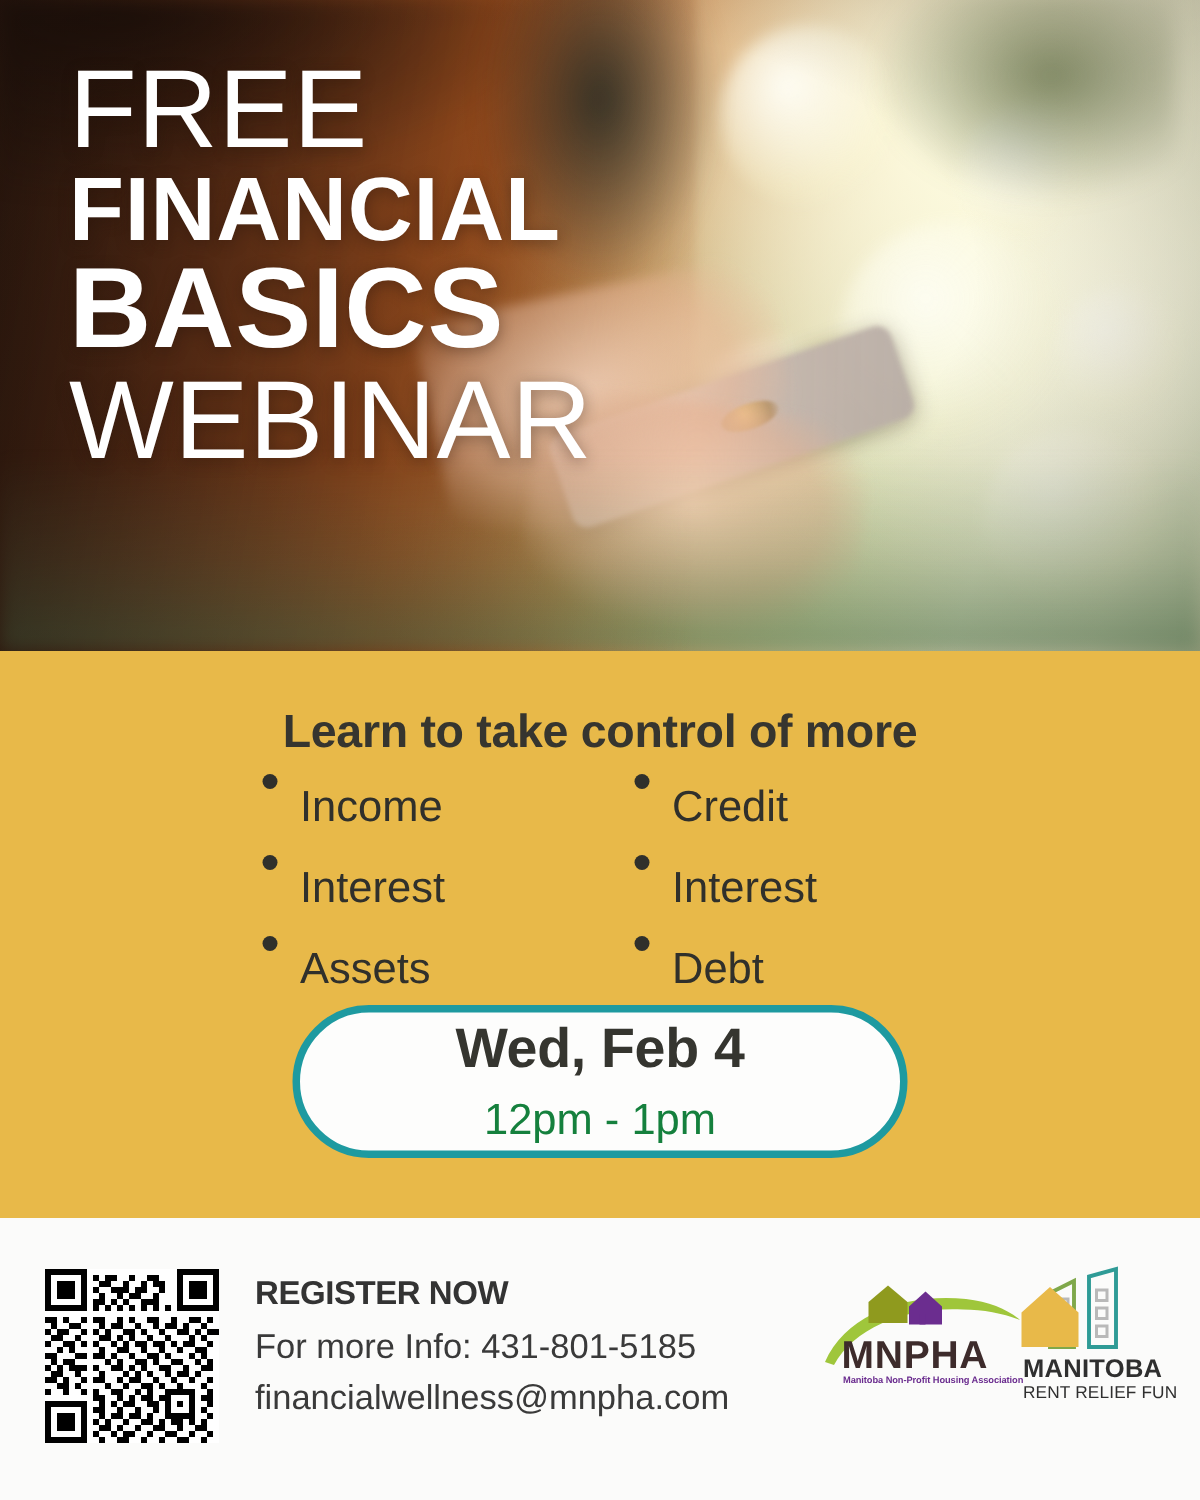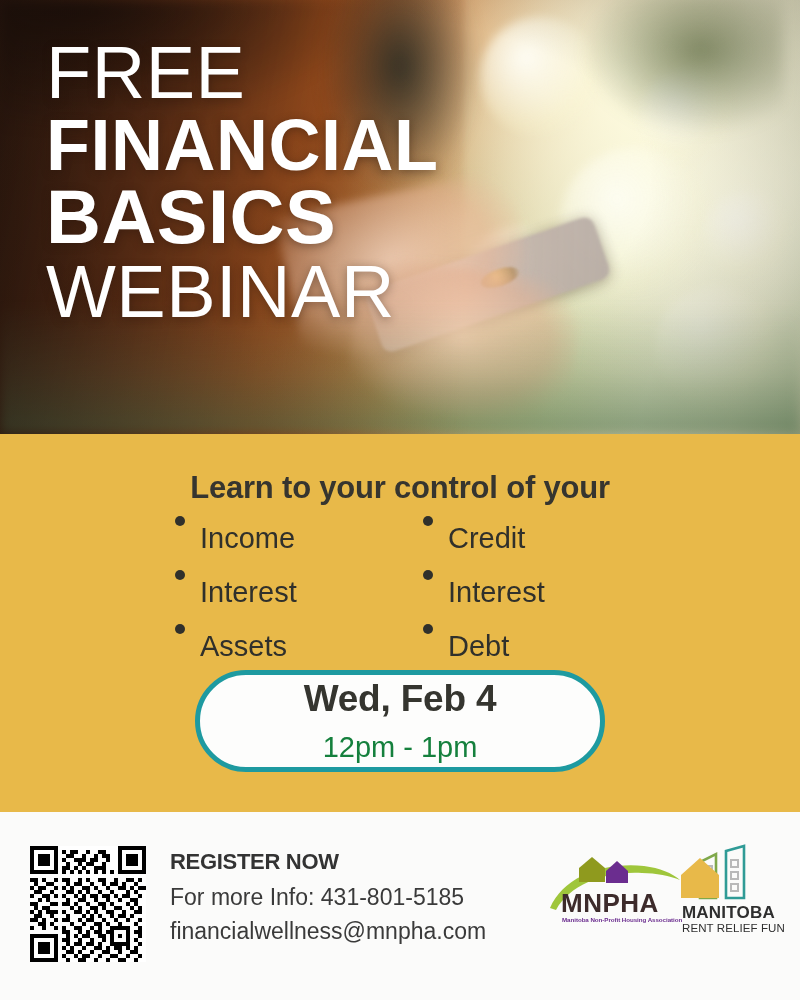--- a/index.html
+++ b/index.html
@@ -92,21 +92,21 @@
   }
   .ph-textscrim {
     position:absolute; left:0; top:0; width:58%; height:100%;
     background:linear-gradient(90deg, rgba(28,16,10,0.34) 0%, rgba(28,16,10,0.16) 58%, rgba(28,16,10,0) 100%);
   }
 
   .headline { position:absolute; left:46px; top:38px; z-index:4; }
   .headline .line { color:#ffffff; line-height:0.94; letter-spacing:0.5px;
                     text-shadow:0 2px 10px rgba(40,22,12,0.42); white-space:nowrap; }
   .hl-free    { font-size:74px; font-weight:400; }
-  .hl-fin     { font-size:72px; font-weight:700; margin-top:4px; }
+  .hl-fin     { font-size:60px; font-weight:700; margin-top:4px; }
   .hl-basics  { font-size:76px; font-weight:700; margin-top:2px; }
   .hl-web     { font-size:74px; font-weight:400; margin-top:4px; }
 
   
   .gold { position:absolute; left:0; top:434px; width:800px; height:378px; background:#e8b949; }
   .learn {
     position:absolute; left:0; top:36px; width:800px; text-align:center;
     font-size:31px; font-weight:700; color:#36352f; letter-spacing:-0.2px;
   }
   .bullets {
@@ -170,21 +170,21 @@
 
     <div class="headline">
       <div class="line hl-free">FREE</div>
       <div class="line hl-fin">FINANCIAL</div>
       <div class="line hl-basics">BASICS</div>
       <div class="line hl-web">WEBINAR</div>
     </div>
   </div>
 
   <div class="gold">
-    <div class="learn">Learn to your control of your</div>
+    <div class="learn">Learn to take control of more</div>
 
     <div class="bullets">
       <div class="bi">
         <span class="dot"></span>
         <span>Income</span>
       </div>
       <div class="bi">
         <span class="dot"></span>
         <span>Credit</span>
       </div>

